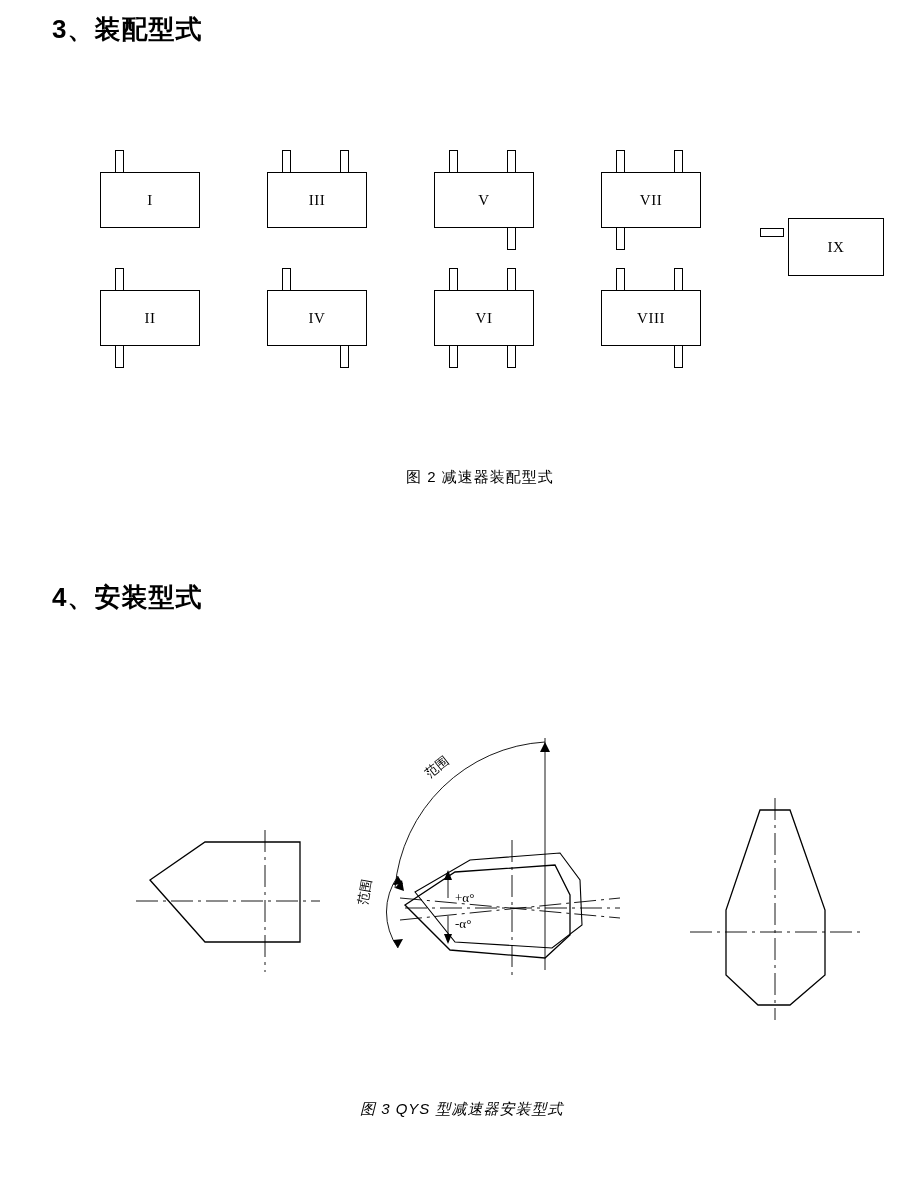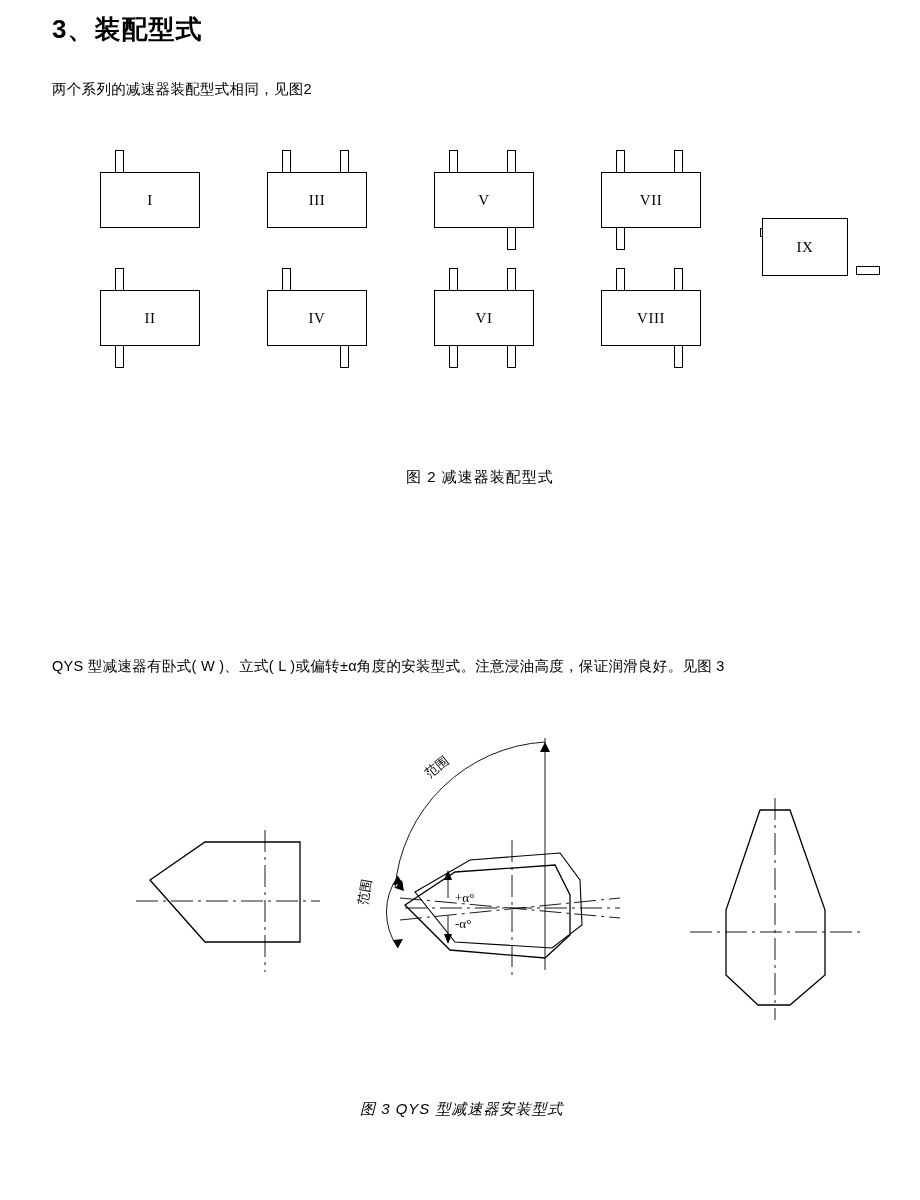--- a/index.html
+++ b/index.html
@@ -106,21 +106,20 @@
     font-family: "Liberation Serif", serif;
     white-space: nowrap;
   }
 </style>
 </head>
 <body>
 
 <div class="page">
 
   <div class="heading" id="heading-3">3、装配型式</div>
-  <div class="para" id="para-3">两个系列的减速器装配型式相同，见图2</div>
 
   <div id="fig2">
 
     <div class="unit" style="left:90px; top:10px;">
       <div class="shaft top-l"></div>
       <div class="body">
         <span class="label">I</span>
       </div>
     </div>
 
@@ -146,21 +145,21 @@
       <div class="shaft top-r"></div>
       <div class="shaft bot-l"></div>
       <div class="body">
         <span class="label">VII</span>
       </div>
     </div>
 
     <div class="unit" style="left:760px; top:68px;">
       <div class="shaft side-t" style="left:0px; top:20px;"></div>
       <div class="shaft side-b" style="left:96px; top:58px;"></div>
-      <div class="body" style="left:2px; top:10px; width:86px; height:58px;justify-content:center;">
+      <div class="body" style="left:28px; top:10px; width:96px; height:58px;justify-content:center;">
         <span class="label">IX</span>
       </div>
     </div>
 
     <div class="unit" style="left:90px; top:128px;">
       <div class="shaft top-l"></div>
       <div class="shaft bot-l"></div>
       <div class="body">
         <span class="label">II</span>
       </div>
@@ -189,21 +188,21 @@
       <div class="shaft top-r"></div>
       <div class="shaft bot-r"></div>
       <div class="body">
         <span class="label">VIII</span>
       </div>
     </div>
   </div>
 
   <div class="caption" id="caption-fig2">图 2    减速器装配型式</div>
 
-  <div class="para" id="para-4">QYS 型减速器有卧式( W )、立式( L )或偏转±α角度的安装型式。注意浸油高度，保证润滑良好。见图 3</div>
+  <div class="heading" id="heading-4">4、安装型式</div>
 
   <div id="fig3">
     <svg width="920" height="360" viewBox="0 0 920 360">
       <g fill="none" stroke="#000" stroke-width="1.3">
 
         <g>
           <polygon points="150,160 205,122 300,122 300,222 205,222" fill="#fff" stroke="#000" stroke-width="1.3"></polygon>
 
           <line x1="136" y1="181" x2="320" y2="181" stroke="#000" stroke-width="0.9" stroke-dasharray="22,5,3,5"></line>
           <line x1="265" y1="110" x2="265" y2="252" stroke="#000" stroke-width="0.9" stroke-dasharray="22,5,3,5"></line>

